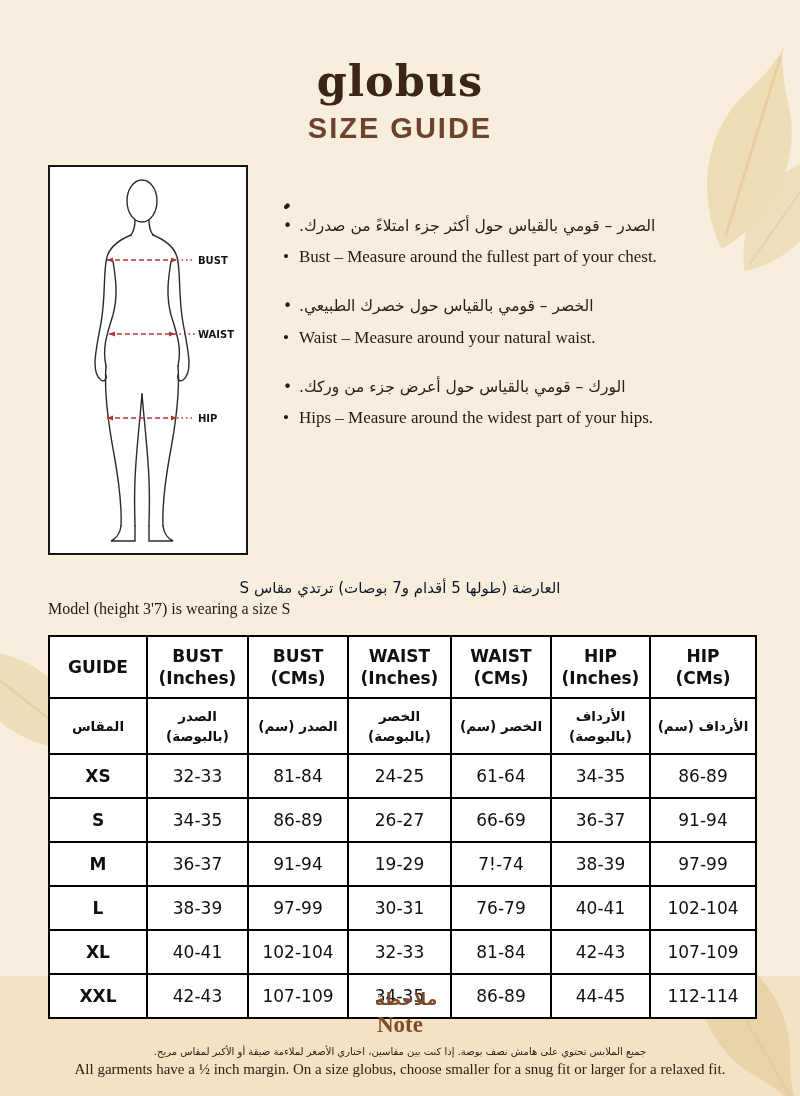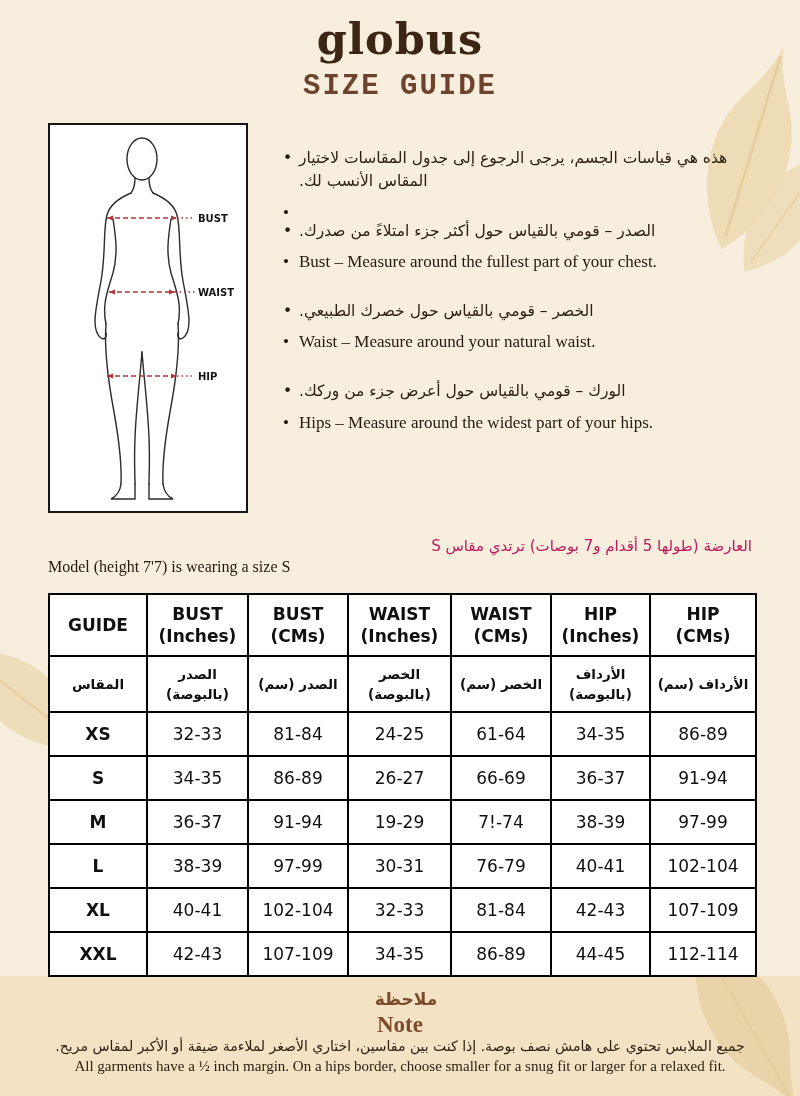--- a/index.html
+++ b/index.html
@@ -16,29 +16,29 @@
   .leaf { position:absolute; pointer-events:none; }
   .leaf path.blade { fill:#eedcb6; }
   .leaf path.vein { fill:none; stroke:#e4cd9f; stroke-width:2; }
   .leaf-tr  { top:34px;  right:-28px; width:150px; height:225px; transform:rotate(197deg); }
   .leaf-tr2 { top:120px; right:-46px; width:110px; height:170px; transform:rotate(215deg); opacity:.85; }
   .leaf-l   { top:598px; left:-46px;  width:124px; height:190px; transform:rotate(128deg); opacity:.9; }
   .leaf-br  { right:-24px; bottom:-34px; width:150px; height:210px; transform:rotate(330deg); }
   .leaf-br path.blade { fill:#e9d3a9; }
 
   
-  header { position:relative; text-align:center; padding-top:18px; z-index:1; }
+  header { position:relative; text-align:center; padding-top:34px; z-index:1;margin-top:26px; }
   .brand {
     font-family:"DejaVu Serif", serif;
     font-size:43px; font-weight:700; line-height:1;
     color:#3c2514; letter-spacing:1px;
   }
   .page-title {
     margin-top:9px;
-    font-family:Liberation Mono, monospace;
+    font-family:Liberation Sans, sans-serif;
     font-weight:700; font-size:29px; letter-spacing:2px;
     color:#6e432d;
   }
 
   
   .content { position:relative; display:flex; margin:20px 44px 0 48px; gap:34px; z-index:1; }
   .figure-box {
     width:200px; height:390px; flex:none;
     background:#ffffff; border:2px solid #161616; box-sizing:border-box;
   }
@@ -54,23 +54,23 @@
     font-size:15.5px; line-height:1.5; color:#2e2112;
   }
   .bullet.en {
     font-family:"Liberation Serif", serif;
     font-size:17px; line-height:1.42; color:#241a0f;
   }
 
   
   .model-note { position:relative; margin:24px 48px 0; z-index:1; }
   .model-note .ar {
-    direction:rtl; text-align:right;
+    direction:rtl; text-align:center;
     font-family:"DejaVu Sans", sans-serif;
-    font-size:15px; color:#be185d;
+    font-size:15px; color:#0f172a;
   }
   .model-note .en {
     margin-top:3px;
     font-family:"Liberation Serif", serif;
     font-size:16px; color:#241a0f;
   }
 
   
   .size-table {
     position:relative; z-index:1;
@@ -89,21 +89,21 @@
   .size-table td.size-cell, .size-table th.size-col { font-weight:700; }
 
   
   .note {
     position:absolute; left:0; right:0; top:976px; bottom:0;
     background:#f3e2c3; text-align:center; overflow:hidden;
   }
   .note-inner { position:relative; z-index:1; padding-top:13px; }
   .note-title-ar { font-family:"DejaVu Sans", sans-serif; font-weight:700; font-size:17px; color:#7c4b2a;margin-left:12px; }
   .note-title-en { font-family:"Liberation Serif", serif; font-weight:700; font-size:23px; color:#7c4b2a; margin-top:3px; }
-  .note-body-ar  { direction:rtl; font-family:"DejaVu Sans", sans-serif; font-size:14px; color:#2e2112; }
+  .note-body-ar  { direction:rtl; font-family:"DejaVu Sans", sans-serif; font-size:10px; color:#2e2112; margin-top:8px; }
   .note-body-en  { font-family:"Liberation Serif", serif; font-size:15px; color:#2e2112; margin-top:4px; }
 </style>
 </head>
 <body>
 
 <div class="page">
 
   <svg class="leaf leaf-tr" viewBox="0 0 100 170">
     <path class="blade" d="M50 4 C80 36 88 84 68 120 C60 134 52 150 50 164 C48 150 40 134 32 120 C12 84 20 36 50 4 Z"></path>
     <path class="vein" d="M50 14 C50 60 50 110 50 156"></path>
@@ -159,41 +159,41 @@
         <g font-family="DejaVu Sans, sans-serif" font-size="10" font-weight="bold" fill="#151515">
           <text x="148" y="95.5">BUST</text>
           <text x="148" y="169.5">WAIST</text>
           <text x="148" y="253.5">HIP</text>
         </g>
       </svg>
     </div>
 
     <div class="bullets" id="bullets">
         <div class="bullet-group">
-          <div class="bullet ar"><span class="dot">•</span><span class="txt">هذه هي قياسات الجسم، يرجى الرجوع إلى جدول المقاسات لاختيار المقاس الأنسب لك.</span></div>
+          <div class="bullet ar"><span class="dot">•</span></div>
           <div class="bullet en"><span class="dot">•</span></div>
         </div>
         <div class="bullet-group">
           <div class="bullet ar"><span class="dot">•</span><span class="txt">الصدر – قومي بالقياس حول أكثر جزء امتلاءً من صدرك.</span></div>
           <div class="bullet en"><span class="dot">•</span><span class="txt">Bust – Measure around the fullest part of your chest.</span></div>
         </div>
         <div class="bullet-group">
           <div class="bullet ar"><span class="dot">•</span><span class="txt">الخصر – قومي بالقياس حول خصرك الطبيعي.</span></div>
           <div class="bullet en"><span class="dot">•</span><span class="txt">Waist – Measure around your natural waist.</span></div>
         </div>
         <div class="bullet-group">
           <div class="bullet ar"><span class="dot">•</span><span class="txt">الورك – قومي بالقياس حول أعرض جزء من وركك.</span></div>
           <div class="bullet en"><span class="dot">•</span><span class="txt">Hips – Measure around the widest part of your hips.</span></div>
         </div>
       </div>
   </div>
 
   <div class="model-note">
     <div class="ar">العارضة (طولها 5 أقدام و7 بوصات) ترتدي مقاس S</div>
-    <div class="en">Model (height 7'7) is wearing a size S</div>
+    <div class="en">Model (height 3'7) is wearing a size S</div>
   </div>
 
   <table class="size-table">
     <colgroup>
       <col style="width:98px">
         <col style="width:101px">
         <col style="width:100px">
       <col style="width:103px">
         <col style="width:100px">
         <col style="width:99px">
@@ -279,17 +279,17 @@
 
   <div class="note">
     <svg class="leaf leaf-br" viewBox="0 0 100 170">
       <path class="blade" d="M50 4 C80 36 88 84 68 120 C60 134 52 150 50 164 C48 150 40 134 32 120 C12 84 20 36 50 4 Z"></path>
       <path class="vein" d="M50 14 C50 60 50 110 50 156"></path>
     </svg>
     <div class="note-inner">
       <div class="note-title-ar">ملاحظة</div>
       <div class="note-title-en">Note</div>
       <div class="note-body-ar">جميع الملابس تحتوي على هامش نصف بوصة. إذا كنت بين مقاسين، اختاري الأصغر لملاءمة ضيقة أو الأكبر لمقاس مريح.</div>
-      <div class="note-body-en">All garments have a ½ inch margin. On a hips border, choose smaller for a snug fit or larger for a relaxed fit.</div>
+      <div class="note-body-en">All garments have a ½ inch margin. On a size globus, choose smaller for a snug fit or larger for a relaxed fit.</div>
     </div>
   </div>
 
 </div>
 
 </body></html>

